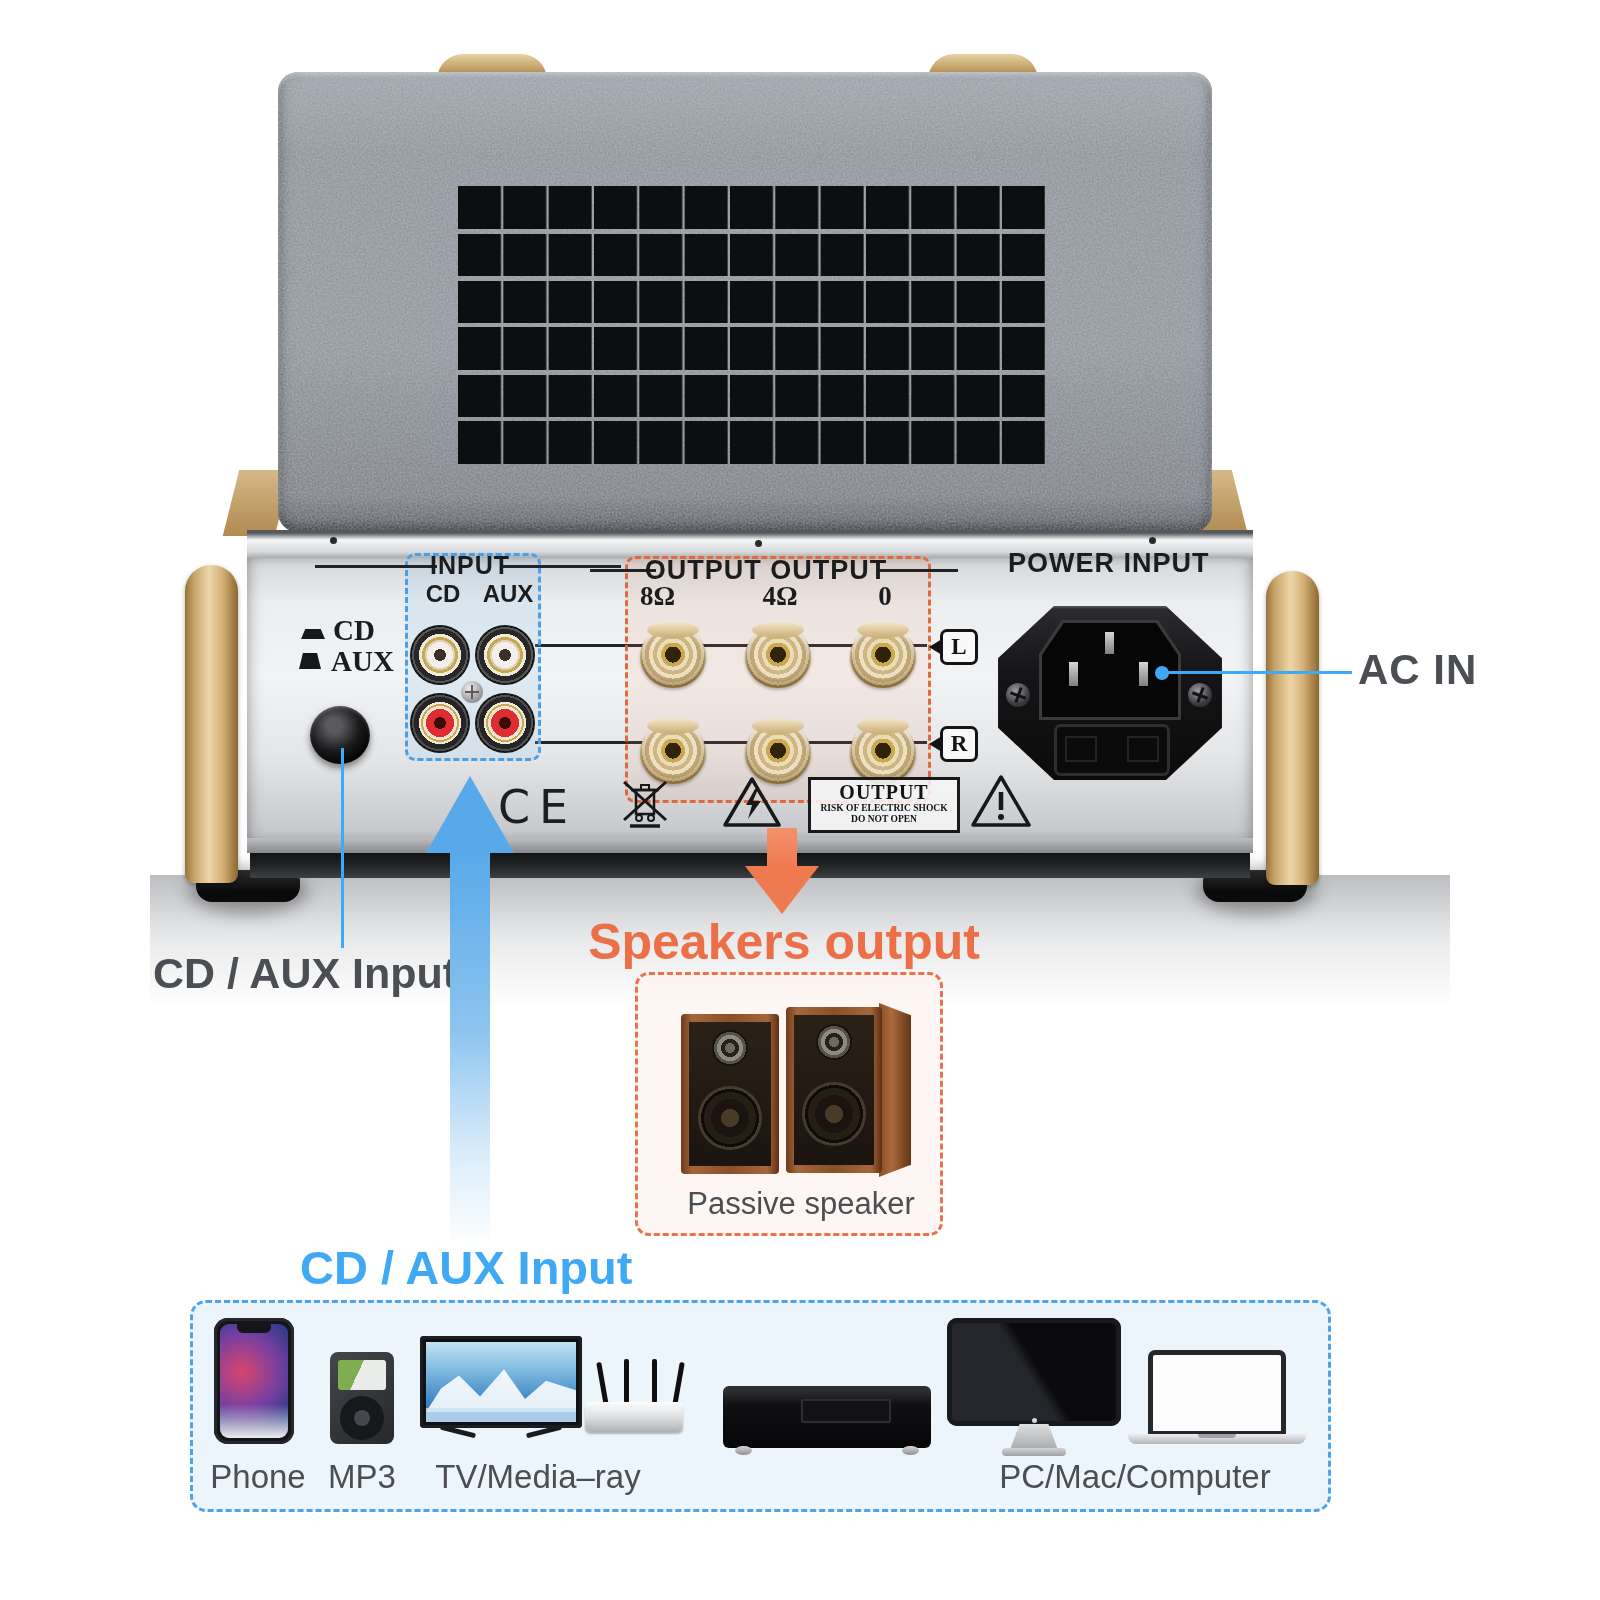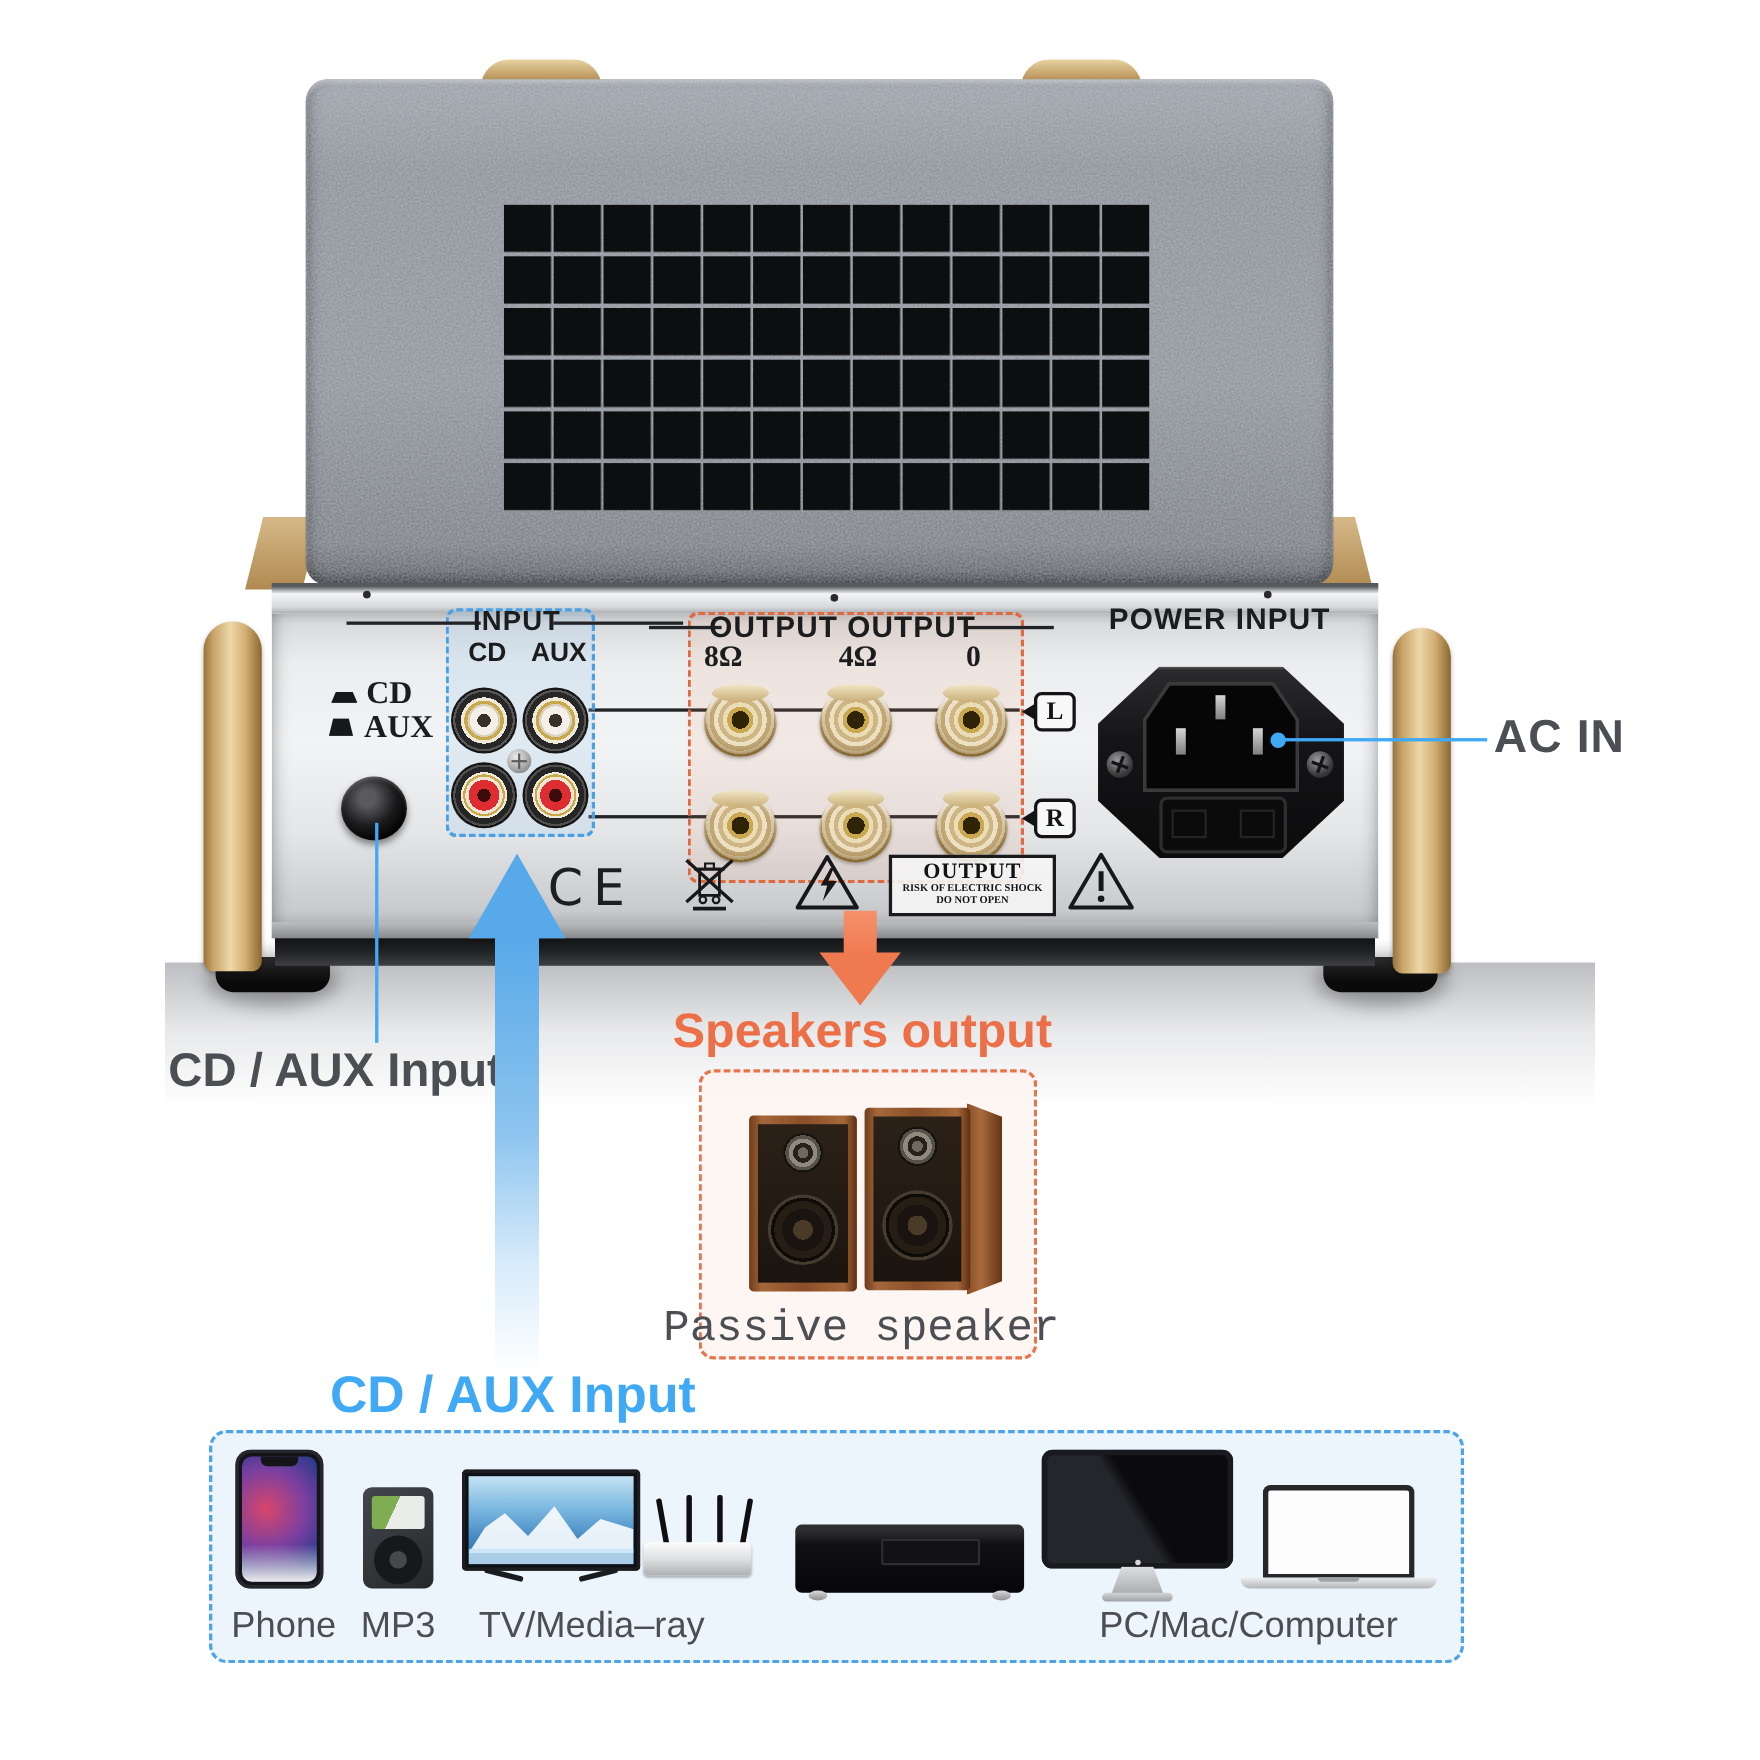--- a/index.html
+++ b/index.html
@@ -103,21 +103,21 @@
   .note-dark{color:#4b4e52;font-weight:bold;}
   .blueline{background:#3fa9f5;}
   .bluedot{width:14px;height:14px;border-radius:50%;background:#3fa9f5;}
   .arrow-shaft-blue{width:40px;height:395px;
       background:linear-gradient(180deg,#58a9e9 0%,#8cc4ef 45%,#d7ebfa 75%,rgba(255,255,255,0) 100%);}
   .arrow-head-blue{width:0;height:0;border-left:44px solid transparent;border-right:44px solid transparent;
       border-bottom:77px solid #58a9e9;}
   .arrow-shaft-orange{width:30px;height:40px;background:linear-gradient(180deg,#f4906b,#f07a50);}
   .arrow-head-orange{width:0;height:0;border-left:37px solid transparent;border-right:37px solid transparent;
       border-top:48px solid #f07a50;}
-  .spkout-title{color:#ed6f47;font-weight:bold;font-size:44px;}
+  .spkout-title{color:#ed6f47;font-weight:bold;font-size:50px;}
   .heading-blue{color:#3fa9f5;font-weight:bold;font-size:47px;}
   .orangebox2{width:302px;height:258px;border:3px dashed #e8734d;border-radius:14px;background:rgba(252,243,238,.72);}
   .bottombox{width:1135px;height:206px;border:3px dashed #4da3e8;border-radius:16px;background:#edf5fc;}
   .devlabel{font-size:33px;color:#4b4e52;text-align:center;white-space:nowrap;}
 
   
   .spk-wood{background:linear-gradient(90deg,#6e3c1d,#a5673a 12%,#8a4f28 50%,#a5673a 88%,#5e3014);border-radius:4px;}
   .spk-face{position:absolute;left:8px;top:8px;right:8px;bottom:8px;
             background:linear-gradient(180deg,#2b2117,#1b140f);}
   .tweeter{position:absolute;width:36px;height:36px;border-radius:50%;
@@ -301,21 +301,21 @@
     <div class="spk-face"></div>
     <div class="tweeter" style="left:31px;top:16px;"></div>
     <div class="woofer" style="left:17px;top:72px;"></div>
   </div>
   <div class="abs spk-side" style="left:879px;top:1003px;width:32px;height:174px;"></div>
   <div class="abs spk-wood" style="left:786px;top:1007px;width:96px;height:166px;">
     <div class="spk-face"></div>
     <div class="tweeter" style="left:30px;top:17px;"></div>
     <div class="woofer" style="left:16px;top:75px;"></div>
   </div>
-  <div class="abs devlabel" style="left:603px;top:1186px;width:302px;font-size:40px;font-family:Liberation Mono, monospace;">Passive speaker</div>
+  <div class="abs devlabel" style="left:650px;top:1186px;width:302px;font-size:31px;">Passive speaker</div>
 
   <div class="abs heading-blue" style="left:300px;top:1240px;">CD / AUX Input</div>
   <div class="abs bottombox" style="left:190px;top:1300px;"></div>
 
   <div class="abs phone" style="left:214px;top:1318px;">
     <div class="phone-screen"></div>
     <div class="notch"></div>
   </div>
   <div class="abs ipod" style="left:330px;top:1352px;">
     <div class="ipod-screen"></div>

